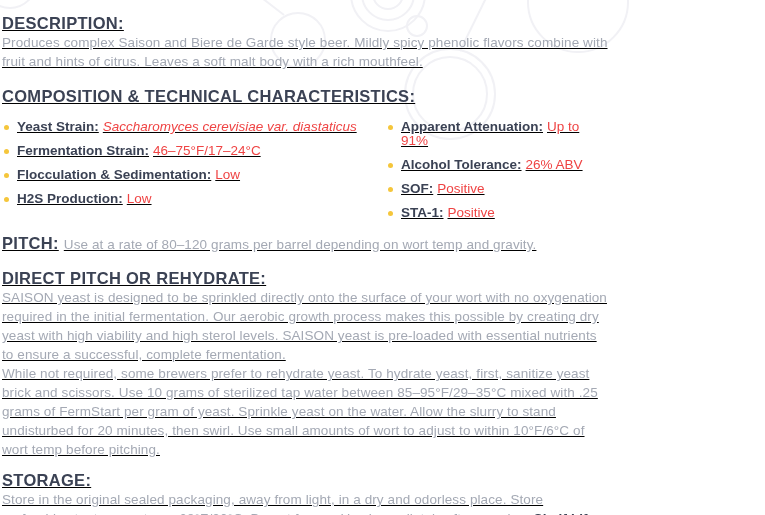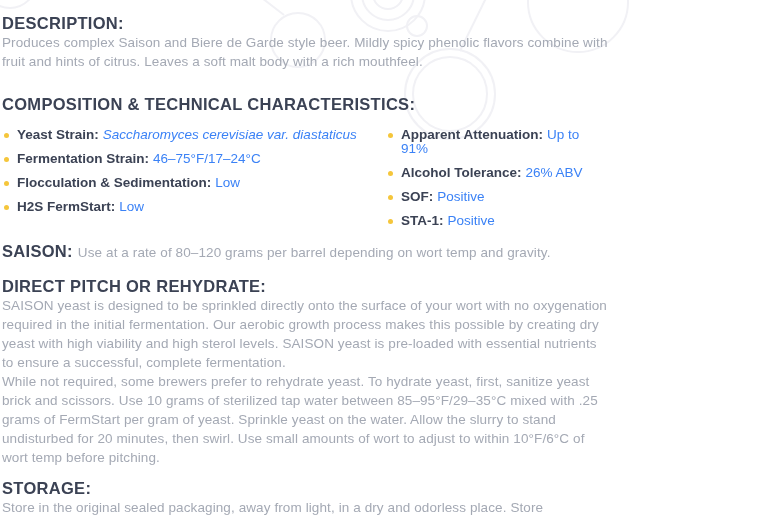--- a/index.html
+++ b/index.html
@@ -2,56 +2,56 @@
 <html><head>
 <meta charset="utf-8">
 <style>
   html, body { margin: 0; padding: 0; }
   body {
     width: 765px; height: 515px;
     background: #ffffff;
     font-family: "Liberation Sans", sans-serif;
     overflow: hidden;
   }
-  .page { position: relative; width: 626px; height: 515px; }
+  .page { position: relative; width: 626px; height: 515px; text-decoration: underline; }
   .watermark {
     position: absolute; top: 0; left: 0; z-index: 0;
     pointer-events: none;
   }
   .content {
     position: relative; z-index: 1;
     padding: 14px 18px 0 2px;
   }
   h2 {
     font-size: 16.5px; font-weight: bold;
     color: #3B4254; letter-spacing: 0.3px;
     margin: 0; line-height: 19px;
   }
   p.body {
     font-size: 13.5px; color: #A4A9B4;
     line-height: 19px; margin: 0;
     letter-spacing: 0.1px; max-width: 746px;
   }
   .desc-para { margin-top: 14px; }
-  .comp-heading { margin-top: 24px; }
+  .comp-heading { margin-top: 16px; }
   .bullets { display: flex; margin-top: 14px; }
   .bullet-col { list-style: none; margin: 0; padding: 0; }
   .bullet-col.left { width: 384px; }
   .bullet-col.right { flex: 1; }
   .bullet-item {
     display: flex; align-items: flex-start;
     margin-bottom: 10px; font-size: 13.5px; line-height: 14px;
   }
   .bullet-item:last-child { margin-bottom: 0; }
   .dot {
     flex: none; width: 5px; height: 5px; border-radius: 50%;
     background: #F5C63B; margin: 5px 8px 0 2px;
   }
   .lbl { font-weight: bold; color: #3B4254; margin-right: 4px; white-space: nowrap; }
-  .val { color: #3b82f6; }
+  .val { color: #ef4444; }
   .italic-val { font-style: italic; }
   .dosage-line { margin-top: 13px; line-height: 20px; }
   .h-inline {
     font-size: 16.5px; font-weight: bold; color: #3B4254;
     letter-spacing: 0.3px; margin-right: 5px;
   }
   .body-inline { font-size: 13.5px; color: #A4A9B4; letter-spacing: 0.1px; }
   .direct-heading { margin-top: 14px; }
   .dp-para1 { margin-top: 11px; }
   .dp-para2 { margin-top: 15px; }
@@ -96,21 +96,21 @@
         <li class="bullet-item">
           <span class="dot"></span>
           <span><span class="lbl">Fermentation Strain:</span><span class="val">46–75°F/17–24°C</span></span>
         </li>
         <li class="bullet-item">
           <span class="dot"></span>
           <span><span class="lbl">Flocculation &amp; Sedimentation:</span><span class="val">Low</span></span>
         </li>
         <li class="bullet-item">
           <span class="dot"></span>
-          <span><span class="lbl">H2S FermStart:</span><span class="val">Low</span></span>
+          <span><span class="lbl">H2S Production:</span><span class="val">Low</span></span>
         </li>
       </ul>
       <ul class="bullet-col right">
         <li class="bullet-item">
           <span class="dot"></span>
           <span><span class="lbl">Apparent Attenuation:</span><span class="val">Up to 91%</span></span>
         </li>
         <li class="bullet-item">
           <span class="dot"></span>
           <span><span class="lbl">Alcohol Tolerance:</span><span class="val">26% ABV</span></span>
@@ -120,21 +120,21 @@
           <span><span class="lbl">SOF:</span><span class="val">Positive</span></span>
         </li>
         <li class="bullet-item">
           <span class="dot"></span>
           <span><span class="lbl">STA-1:</span><span class="val">Positive</span></span>
         </li>
       </ul>
     </div>
 
     <div class="dosage-line">
-      <span class="h-inline">SAISON:</span><span class="body-inline">Use at a rate of 80–120 grams per barrel depending on wort temp and gravity.</span>
+      <span class="h-inline">PITCH:</span><span class="body-inline">Use at a rate of 80–120 grams per barrel depending on wort temp and gravity.</span>
     </div>
 
     <h2 class="direct-heading">DIRECT PITCH OR REHYDRATE:</h2>
     <p class="body dp-para1">SAISON yeast is designed to be sprinkled directly onto the surface of your wort with no oxygenation required in the initial fermentation. Our aerobic growth process makes this possible by creating dry yeast with high viability and high sterol levels. SAISON yeast is pre-loaded with essential nutrients to ensure a successful, complete fermentation.</p>
     <p class="body dp-para2">While not required, some brewers prefer to rehydrate yeast. To hydrate yeast, first, sanitize yeast brick and scissors. Use 10 grams of sterilized tap water between 85–95°F/29–35°C mixed with .25 grams of FermStart per gram of yeast. Sprinkle yeast on the water. Allow the slurry to stand undisturbed for 20 minutes, then swirl. Use small amounts of wort to adjust to within 10°F/6°C of wort temp before pitching.</p>
 
     <h2 class="storage-heading">STORAGE:</h2>
     <p class="body storage-para"><span>Store in the original sealed packaging, away from light, in a dry and odorless place. Store preferably at a temperature &lt;68°F/20°C. Do not freeze. Use immediately after opening. </span><span class="bold-dark">Shelf Life:</span><span> 36 months.</span></p>
 
   </div>

